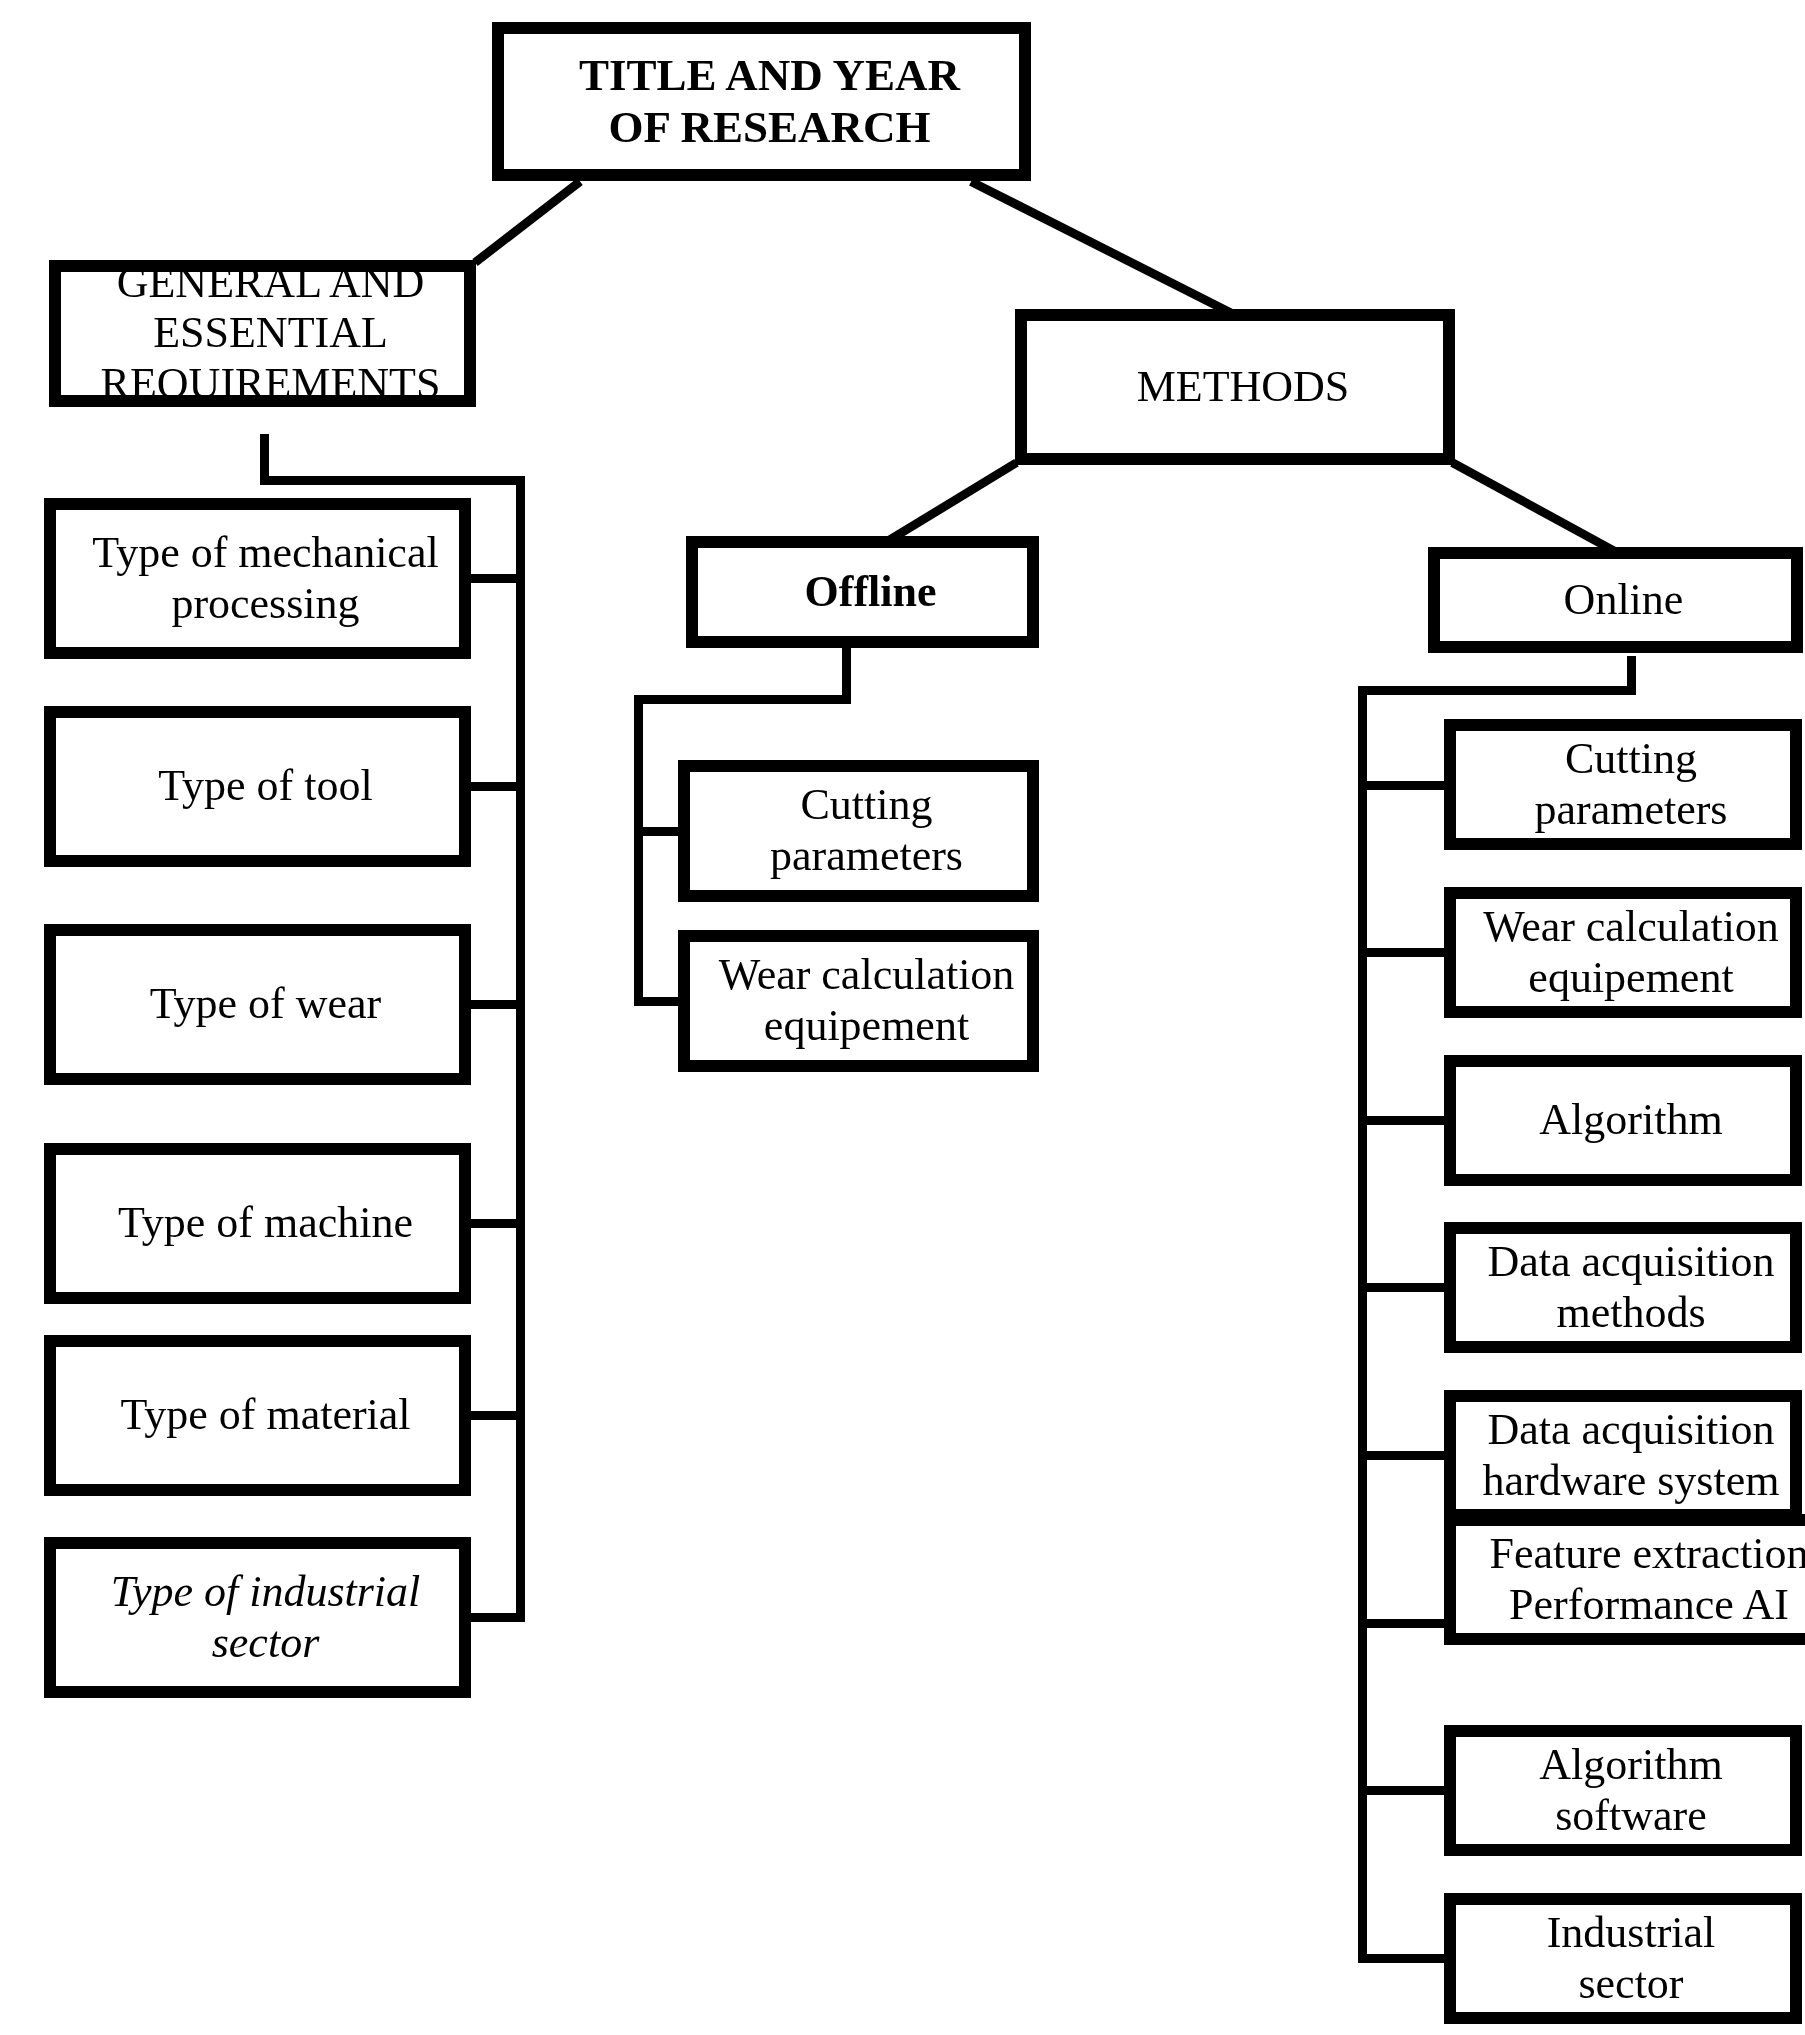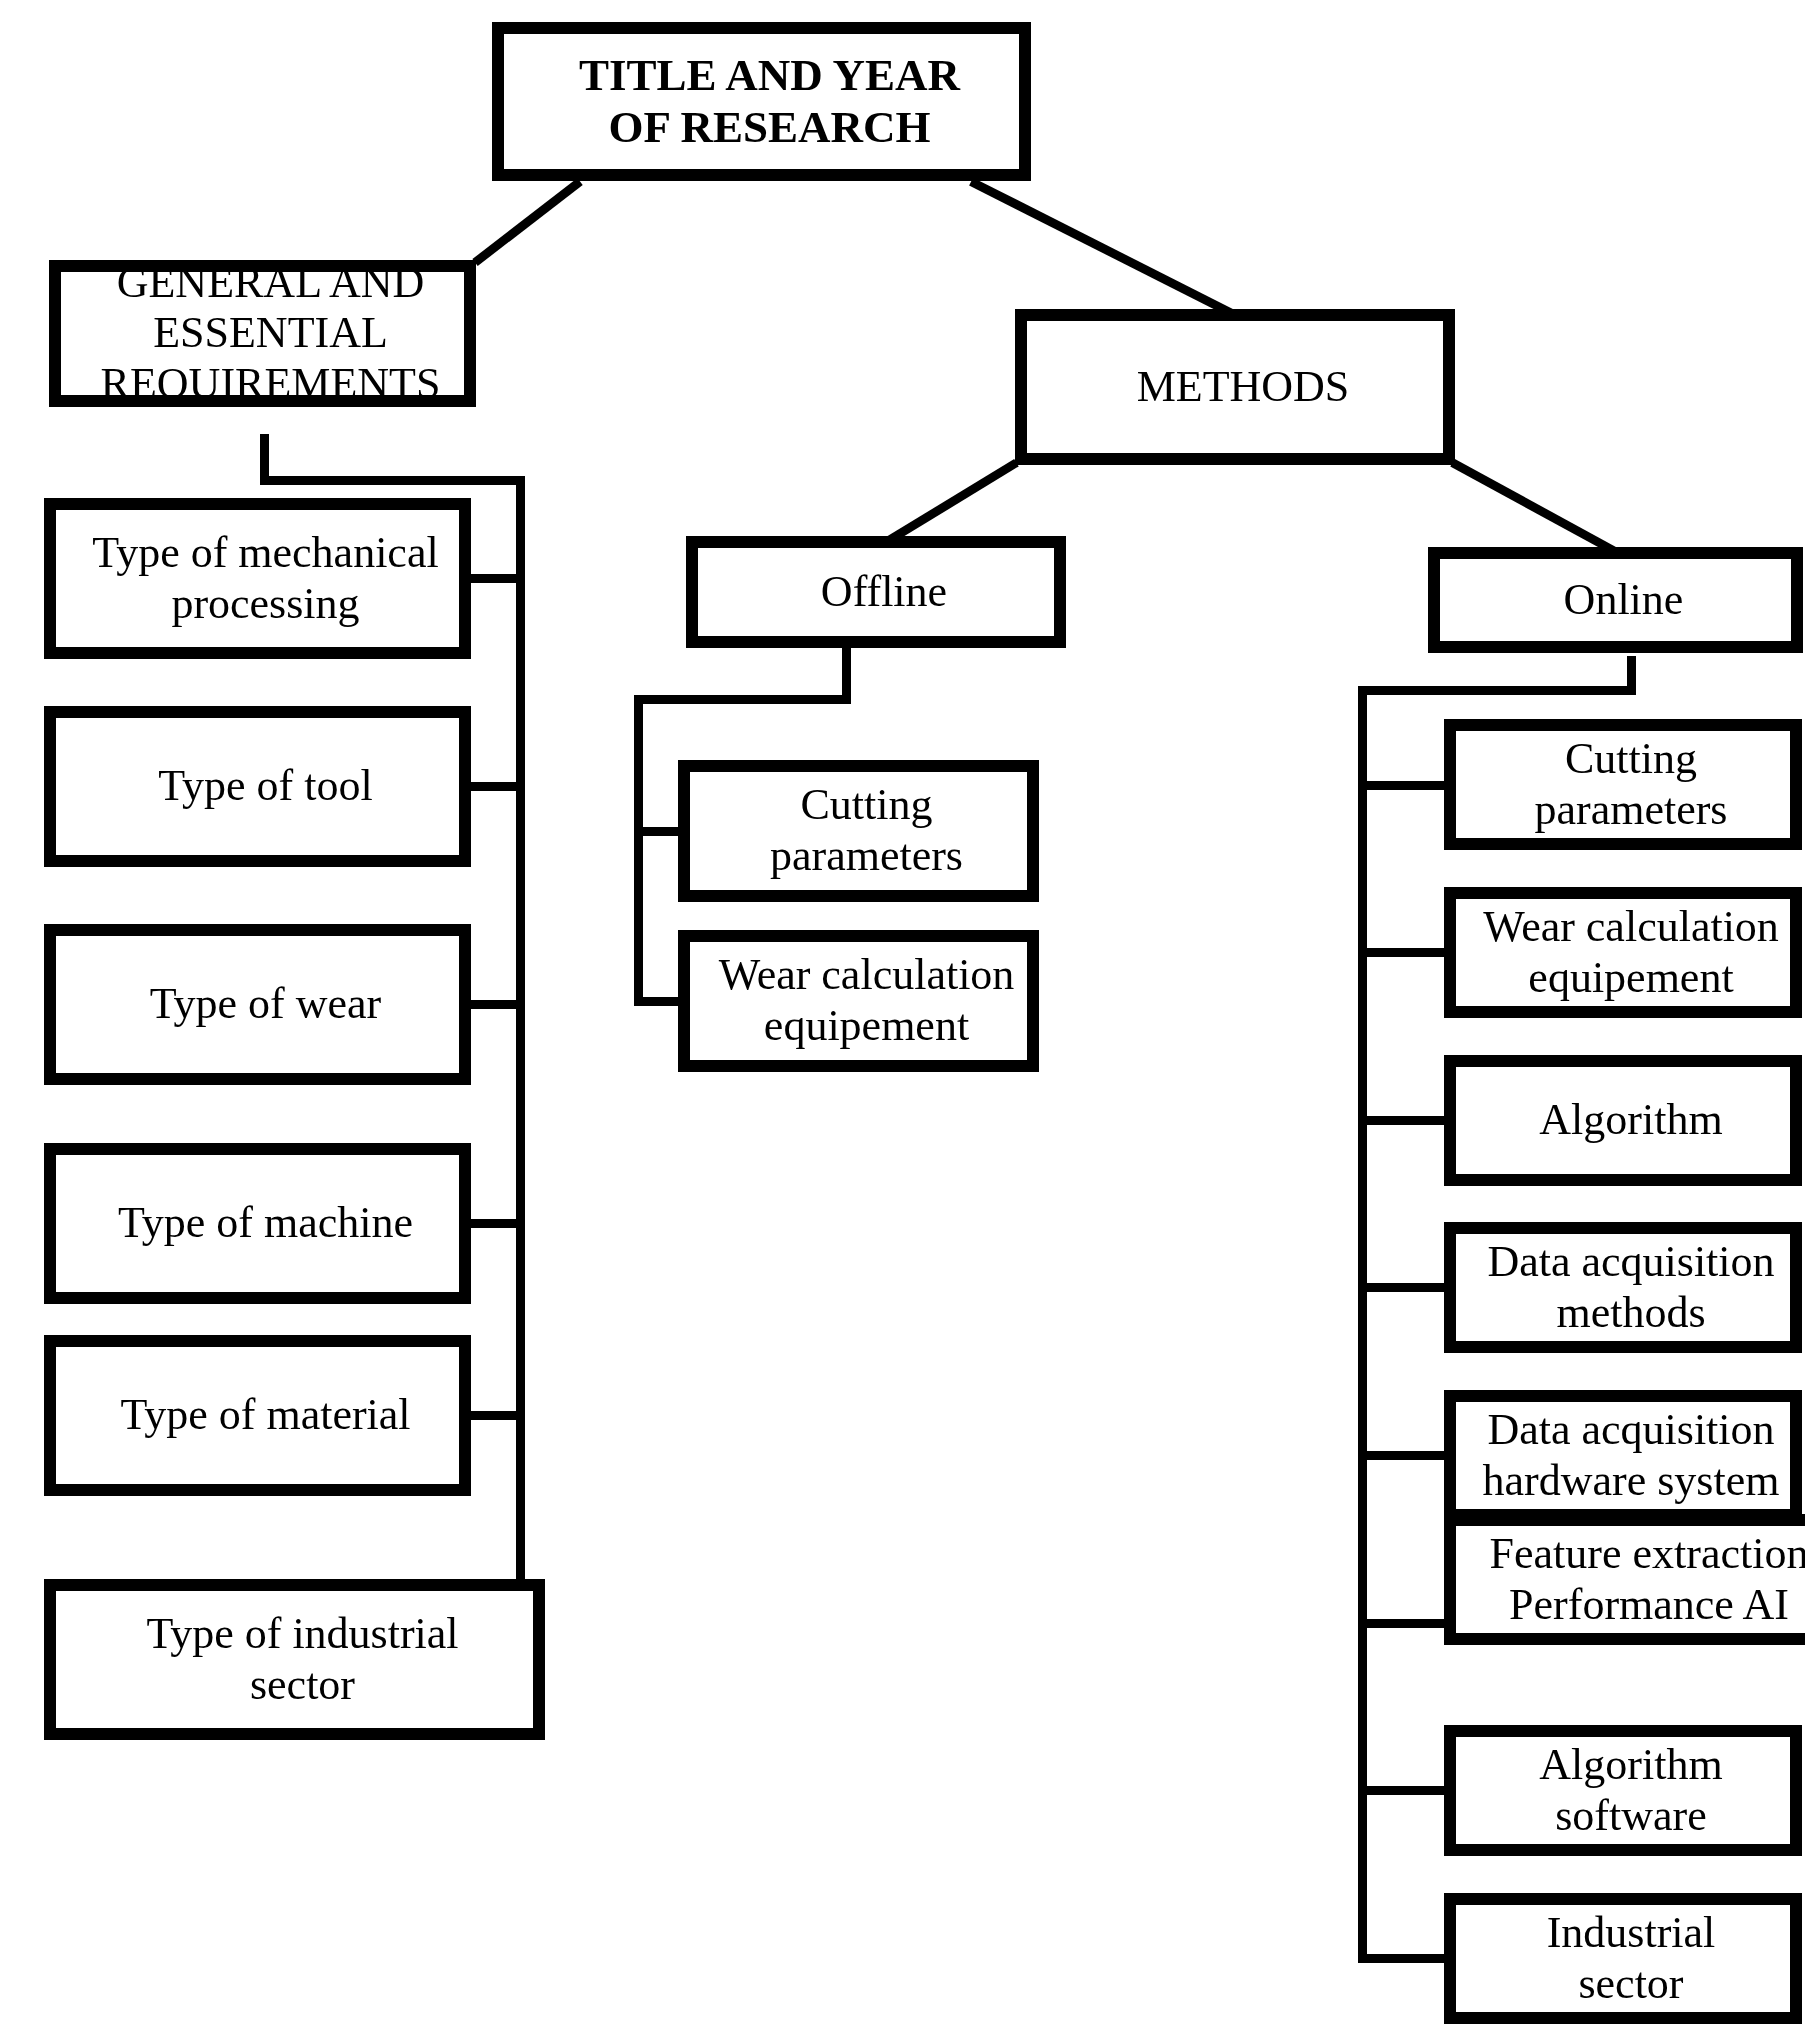--- a/index.html
+++ b/index.html
@@ -12,29 +12,29 @@
     display:flex;align-items:center;justify-content:center;text-align:center;
     white-space:pre-line;font-size:44px;line-height:1.15;color:#000;padding-left:16px;
   }
   .bold{font-weight:bold;font-size:45px;}
   .line{position:absolute;background:#000;}
 
   
   .n-title  {left:492px; top:22px;  width:539px;height:159px;}
   .n-general{left:49px;  top:260px; width:427px;height:147px;}
   .n-methods{left:1015px;top:309px; width:440px;height:156px;}
-  .n-offline{left:686px;top:536px; width:380px;height:112px;}
+  .n-offline{left:686px;top:536px; width:353px;height:112px;font-weight:bold;}
   .n-online {left:1428px;top:547px;width:375px;height:106px;}
 
   .n-req0{left:44px;top:498px; width:427px;height:161px;text-align:center;}
   .n-req1{left:44px;top:706px;width:427px;height:161px;}
   .n-req2{left:44px;top:924px;width:427px;height:161px;}
   .n-req3{left:44px;top:1143px;width:427px;height:161px;}
   .n-req4{left:44px;top:1335px;width:427px;height:161px;}
-  .n-req5{left:44px;top:1579px;width:501px;height:161px;}
+  .n-req5{left:44px;top:1537px;width:427px;height:161px;font-style:italic;}
 
   .n-off0{left:678px;top:760px;width:361px;height:142px;}
   .n-off1{left:678px;top:930px;width:361px;height:142px;}
 
   .n-on0{left:1444px;top:719px;width:358px;height:131px;}
   .n-on1{left:1444px;top:887px;width:358px;height:131px;}
   .n-on2{left:1444px;top:1055px;width:358px;height:131px;}
   .n-on3{left:1444px;top:1222px;width:358px;height:131px;}
   .n-on4{left:1444px;top:1390px;width:358px;height:131px;}
   .n-on5{left:1444px;top:1514px;width:394px;height:131px;}

